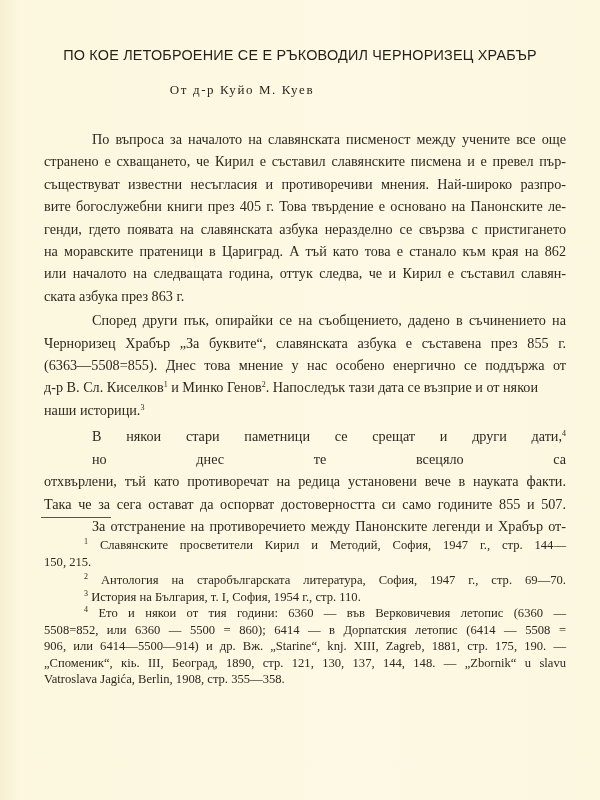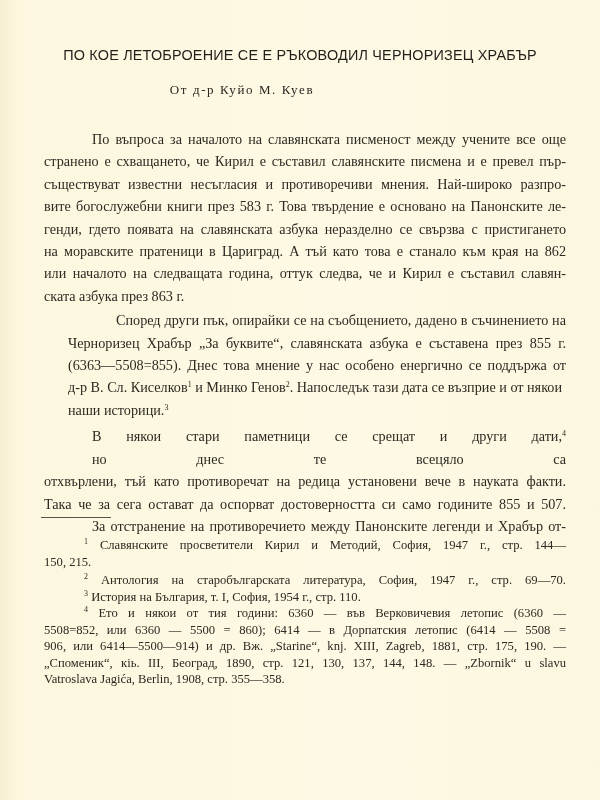--- a/index.html
+++ b/index.html
@@ -89,28 +89,28 @@
 
   <div class="title">ПО КОЕ ЛЕТОБРОЕНИЕ СЕ Е РЪКОВОДИЛ ЧЕРНОРИЗЕЦ ХРАБЪР</div>
   <div class="byline">От д-р Куйо М. Куев</div>
 
   <div class="body">
 
     <div>
       <span class="line indent">По въпроса за началото на славянската писменост между учените все още</span>
       <span class="line">странено е схващането, че Кирил е съставил славянските писмена и е превел пър-</span>
       <span class="line">съществуват известни несъгласия и противоречиви мнения. Най-широко разпро-</span>
-      <span class="line">вите богослужебни книги през 583 г. Това твърдение е основано на Панонските ле-</span>
+      <span class="line">вите богослужебни книги през 405 г. Това твърдение е основано на Панонските ле-</span>
       <span class="line">генди, гдето появата на славянската азбука неразделно се свързва с пристигането</span>
       <span class="line">на моравските пратеници в Цариград. А тъй като това е станало към края на 862</span>
       <span class="line">или началото на следващата година, оттук следва, че и Кирил е съставил славян-</span>
       <span class="line end">ската азбука през 863 г.</span>
     </div>
 
-    <div style="margin-top:2px;margin-left:24px;">
+    <div style="margin-top:2px;">
       <span class="line indent">Според други пък, опирайки се на съобщението, дадено в съчинението на</span>
       <span class="line">Черноризец Храбър „За буквите“, славянската азбука е съставена през 855 г.</span>
       <span class="line">(6363—5508=855). Днес това мнение у нас особено енергично се поддържа от</span>
       <span class="line" style="text-align:left; display:flex; justify-content:space-between;">
         <span><span>д-р В. Сл. Киселков</span><sup>1</sup> <span>и Минко Генов</span><sup>2</sup><span>. Напоследък тази дата се възприе и от някои</span></span>
       </span>
       <span class="line end">
         <span>наши историци.</span><sup>3</sup>
       </span>
     </div>

